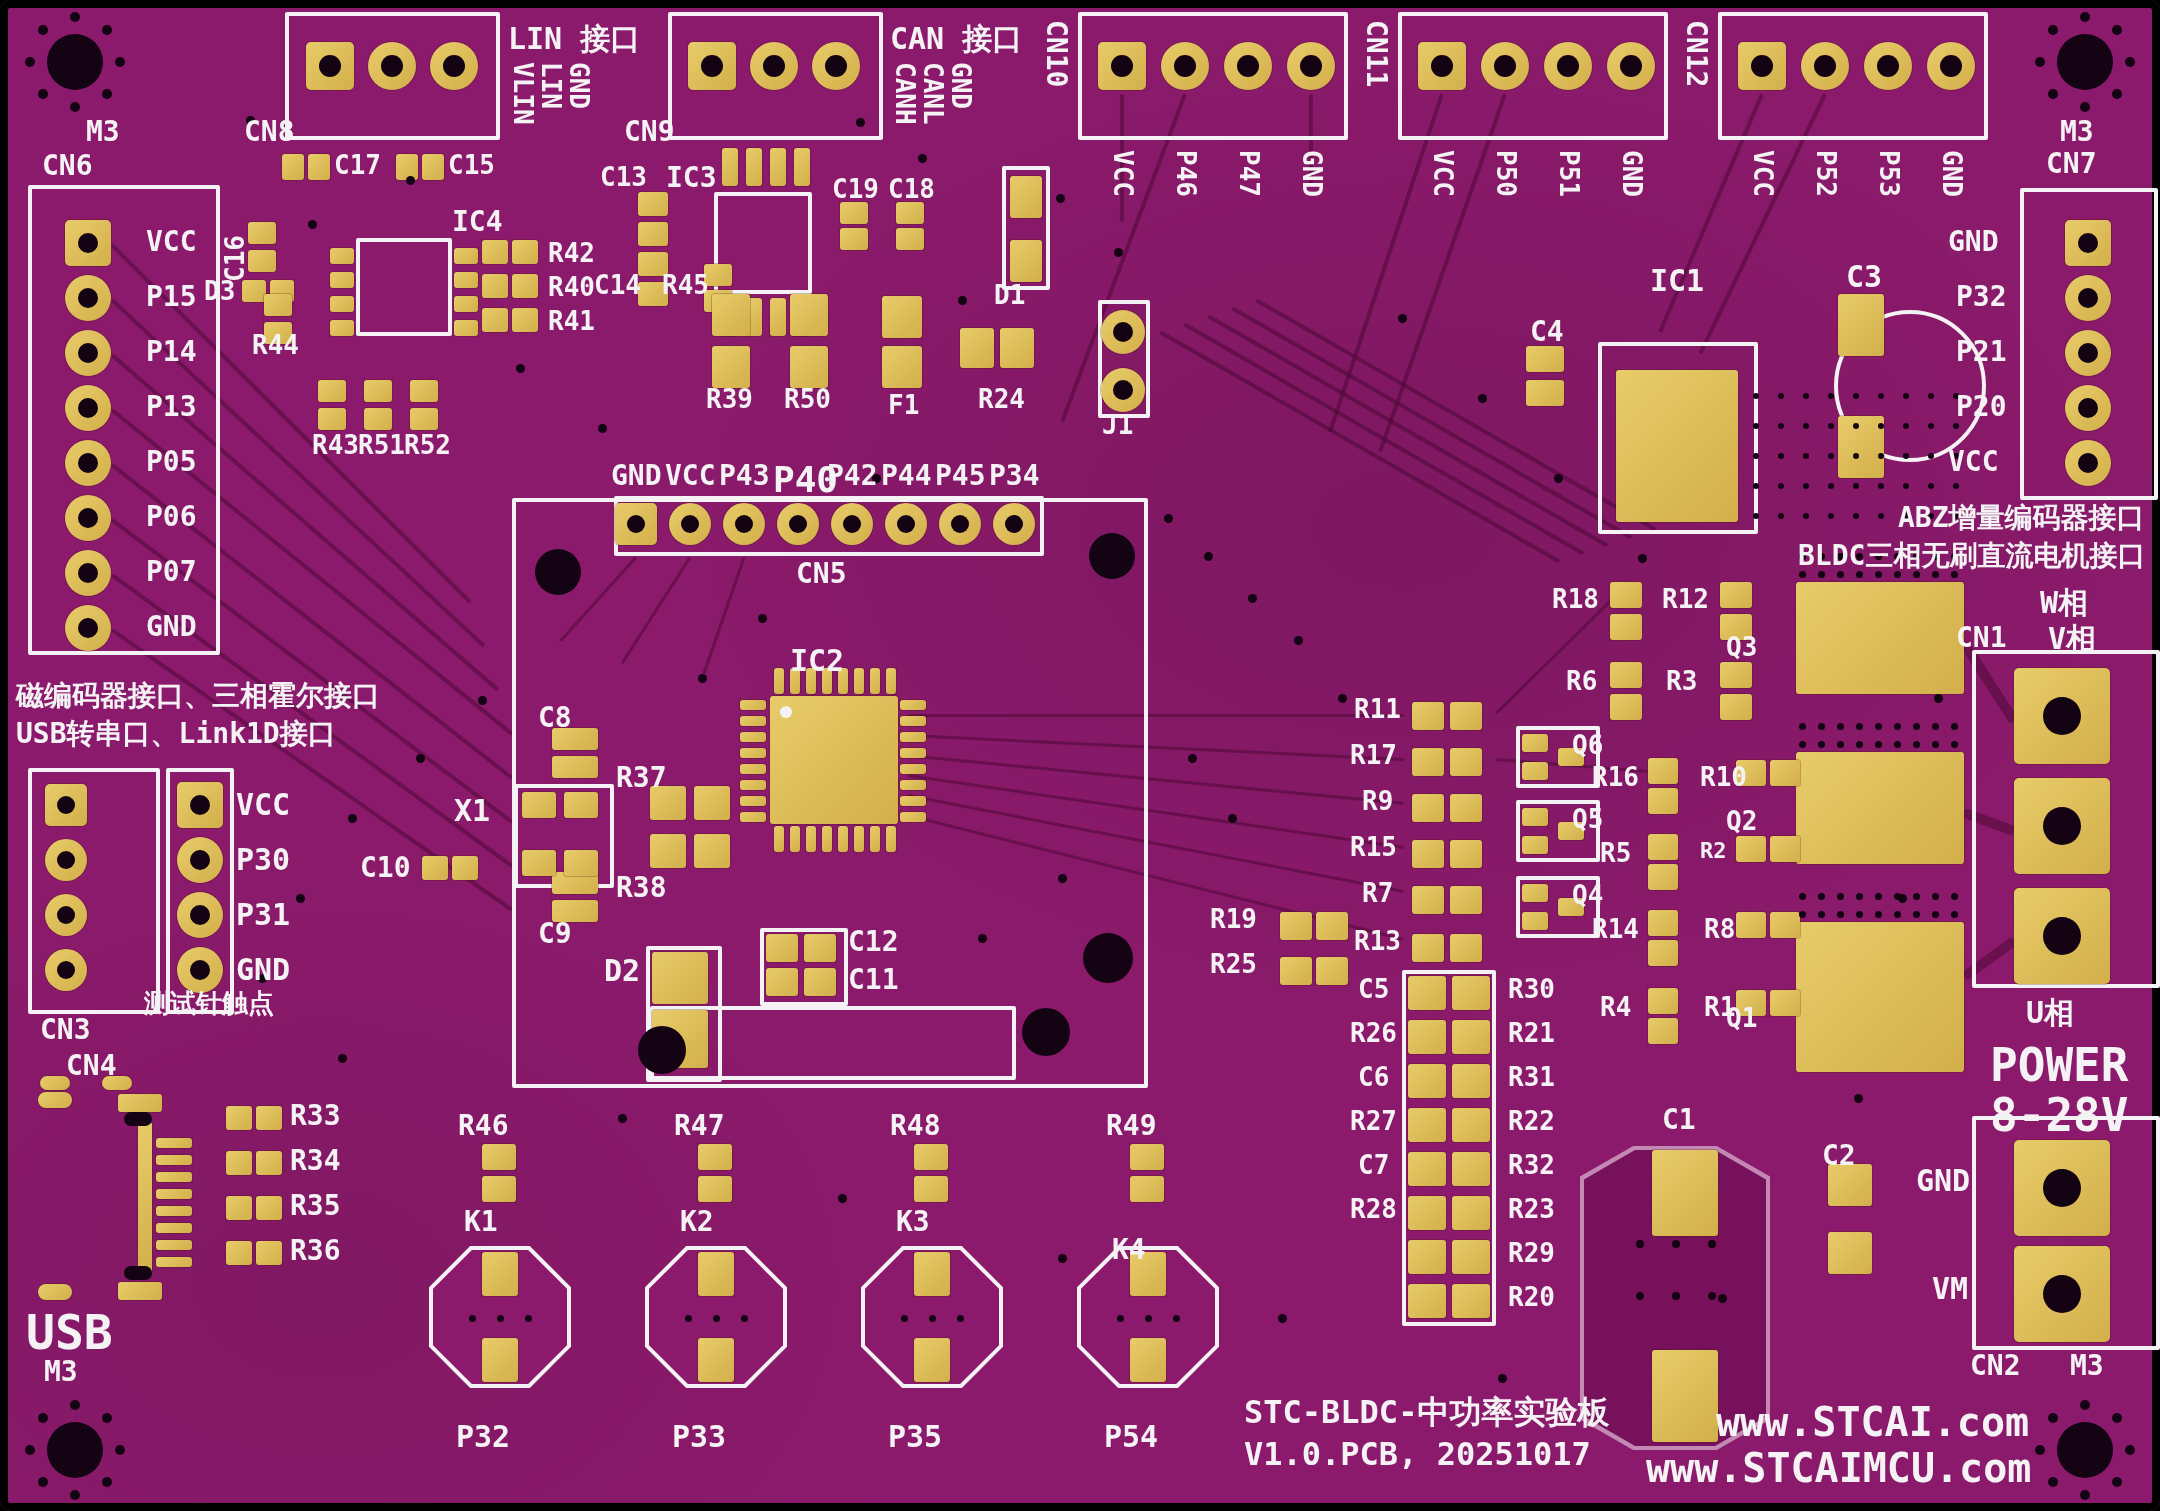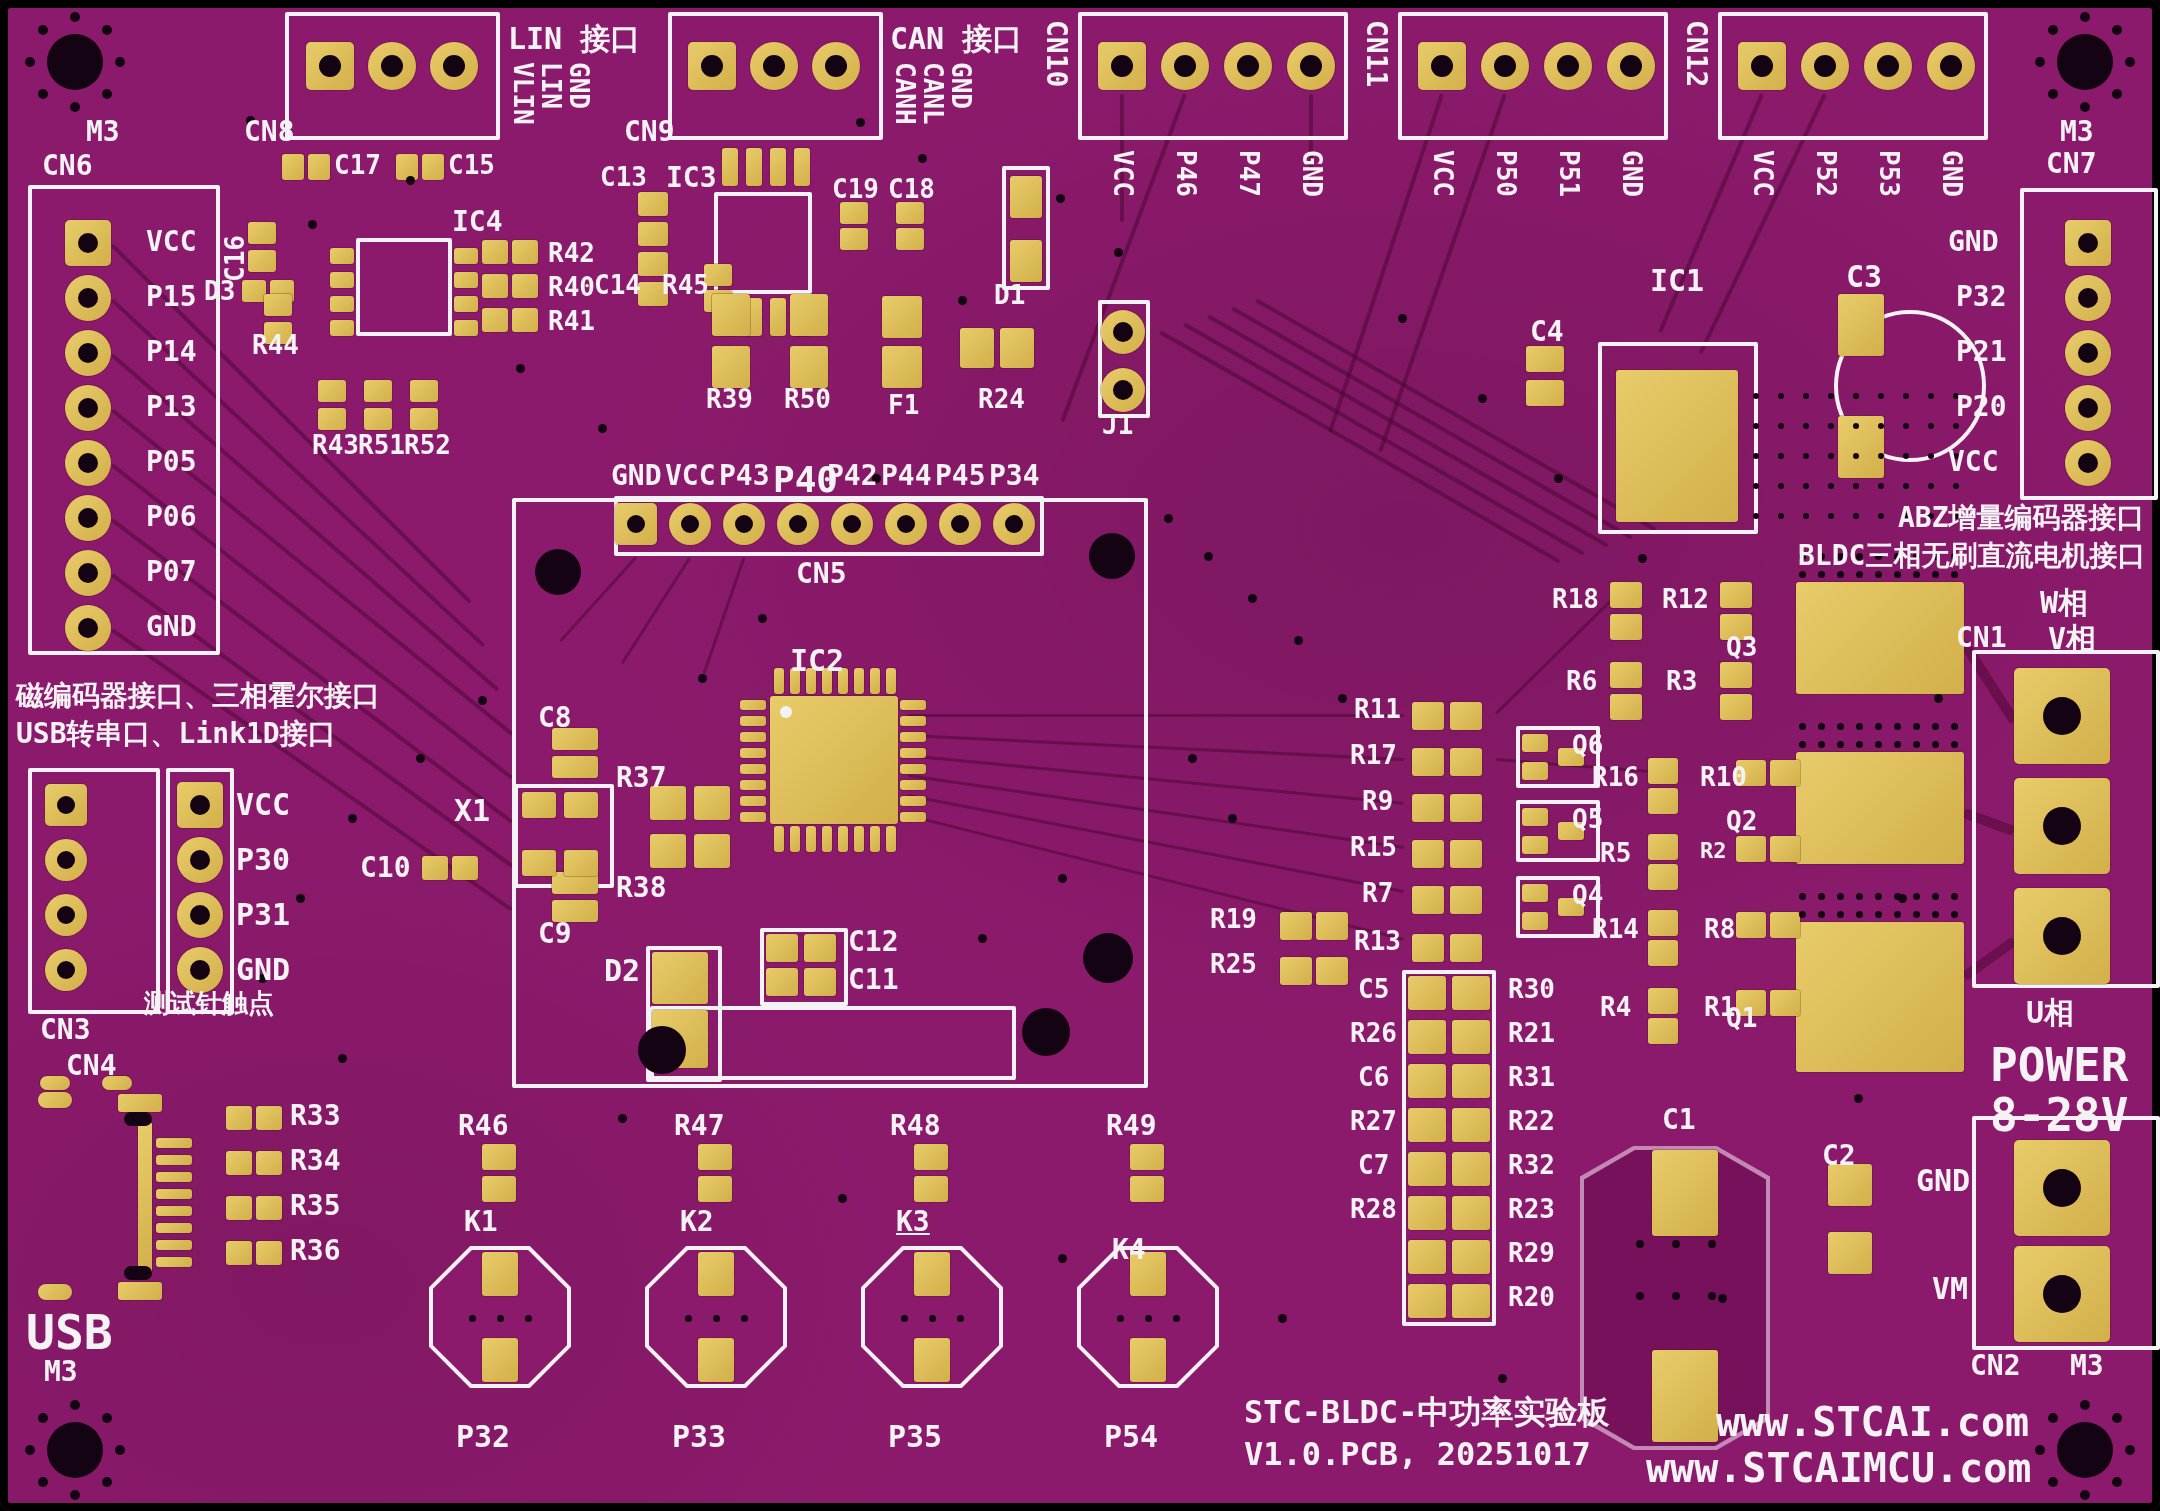--- a/index.html
+++ b/index.html
@@ -789,21 +789,21 @@
     <div class="lbl" style="left: 1350px; top: 1196px; font-size: 26px;">R28</div>
     <div class="lbl" style="left: 1508px; top: 1196px; font-size: 26px;">R23</div>
     <div class="lbl" style="left: 1508px; top: 1240px; font-size: 26px;">R29</div>
     <div class="lbl" style="left: 1508px; top: 1284px; font-size: 26px;">R20</div>
     <div class="lbl" style="left: 458px; top: 1112px; font-size: 28px;">R46</div>
     <div class="lbl" style="left: 674px; top: 1112px; font-size: 28px;">R47</div>
     <div class="lbl" style="left: 890px; top: 1112px; font-size: 28px;">R48</div>
     <div class="lbl" style="left: 1106px; top: 1112px; font-size: 28px;">R49</div>
     <div class="lbl" style="left: 464px; top: 1208px; font-size: 28px;">K1</div>
     <div class="lbl" style="left: 680px; top: 1208px; font-size: 28px;">K2</div>
-    <div class="lbl" style="left: 896px; top: 1208px; font-size: 28px; text-decoration: underline;">K3</div>
+    <div class="lbl" style="left: 896px; top: 1208px; font-size: 28px;">K3</div>
     <div class="lbl" style="left: 1112px; top: 1208px; font-size: 28px; margin-top: 28px;">K4</div>
     <div class="lbl" style="left: 456px; top: 1422px; font-size: 30px;">P32</div>
     <div class="lbl" style="left: 672px; top: 1422px; font-size: 30px;">P33</div>
     <div class="lbl" style="left: 888px; top: 1422px; font-size: 30px;">P35</div>
     <div class="lbl" style="left: 1104px; top: 1422px; font-size: 30px;">P54</div>
     <div class="lbl" style="left: 1662px; top: 1106px; font-size: 28px;">C1</div>
     <div class="lbl" style="left: 1822px; top: 1142px; font-size: 28px;">C2</div>
     <div class="lbl" style="left: 1244px; top: 1396px; font-size: 32px;">STC-BLDC-中功率实验板</div>
     <div class="lbl" style="left: 1244px; top: 1438px; font-size: 32px;">V1.0.PCB, 20251017</div>
     <div class="lbl" style="left: 1716px; top: 1402px; font-size: 40px;">www.STCAI.com</div>

